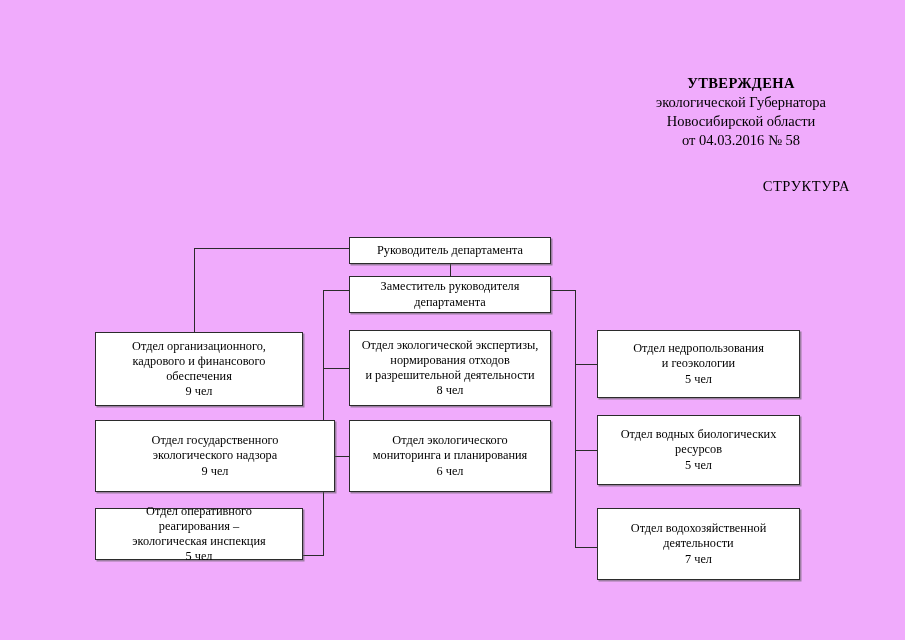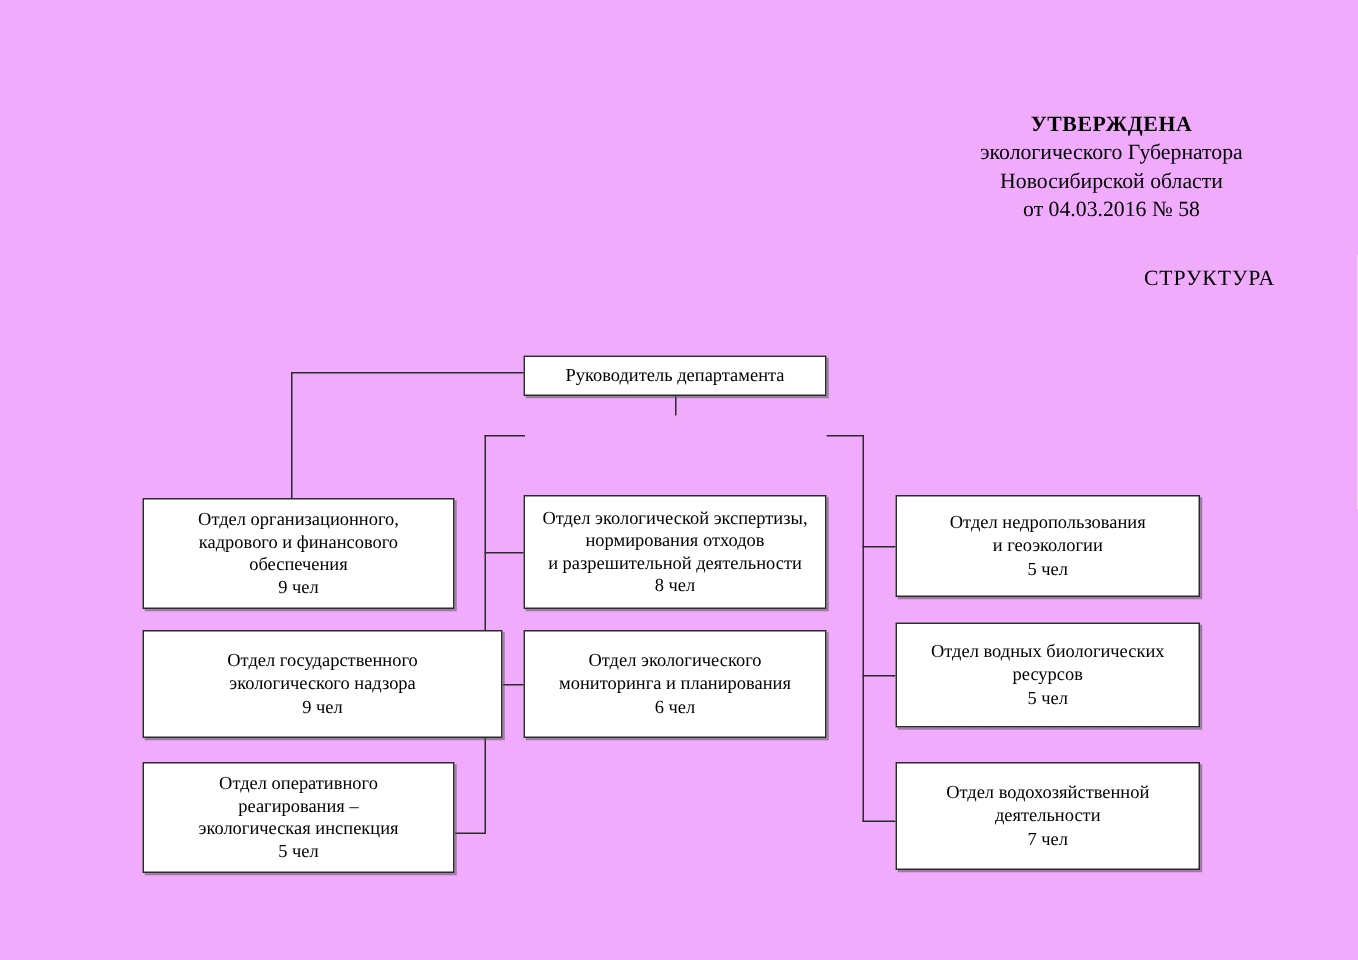--- a/index.html
+++ b/index.html
@@ -80,21 +80,21 @@
   .ln.h { height: 1px; }
   .ln.v { width: 1px; }
 </style>
 </head>
 <body>
 
 <div id="page">
 
   <div class="approval">
     <div class="strong">УТВЕРЖДЕНА</div>
-    <div>экологического Губернатора</div>
+    <div>экологической Губернатора</div>
     <div>Новосибирской области</div>
     <div>от 04.03.2016  № 58</div>
   </div>
 
   <div class="doc-title">
     <div class="line1">СТРУКТУРА</div>
   </div>
 
   <div class="chart">
 
@@ -120,35 +120,39 @@
     <div class="ln h" style="left:575px; top:364px; width:23px;"></div>
 
     <div class="ln h" style="left:575px; top:450px; width:23px;"></div>
 
     <div class="ln h" style="left:575px; top:547px; width:23px;"></div>
 
     <div class="node" style="left:349px; top:237px; width:202px; height:27px;">
       <span class="txt">Руководитель департамента</span>
     </div>
 
+    <div class="node" style="left:349px; top:276px; width:202px; height:37px;">
+      <span class="txt">Заместитель руководителя
+департамента</span>
+    </div>
 
     <div class="node" style="left:95px; top:332px; width:208px; height:74px;">
       <span class="txt">Отдел организационного,
 кадрового и финансового
 обеспечения
 9 чел</span>
     </div>
 
     <div class="node" style="left:95px; top:420px; width:240px; height:72px;">
       <span class="txt">Отдел государственного
 экологического надзора
 9 чел</span>
     </div>
 
-    <div class="node" style="left:95px; top:508px; width:208px; height:74px;">
+    <div class="node" style="left:95px; top:508px; width:208px; height:52px;">
       <span class="txt">Отдел оперативного
 реагирования –
 экологическая инспекция
 5 чел</span>
     </div>
 
     <div class="node" style="left:349px; top:330px; width:202px; height:76px;">
       <span class="txt">Отдел экологической экспертизы,
 нормирования отходов
 и разрешительной деятельности

